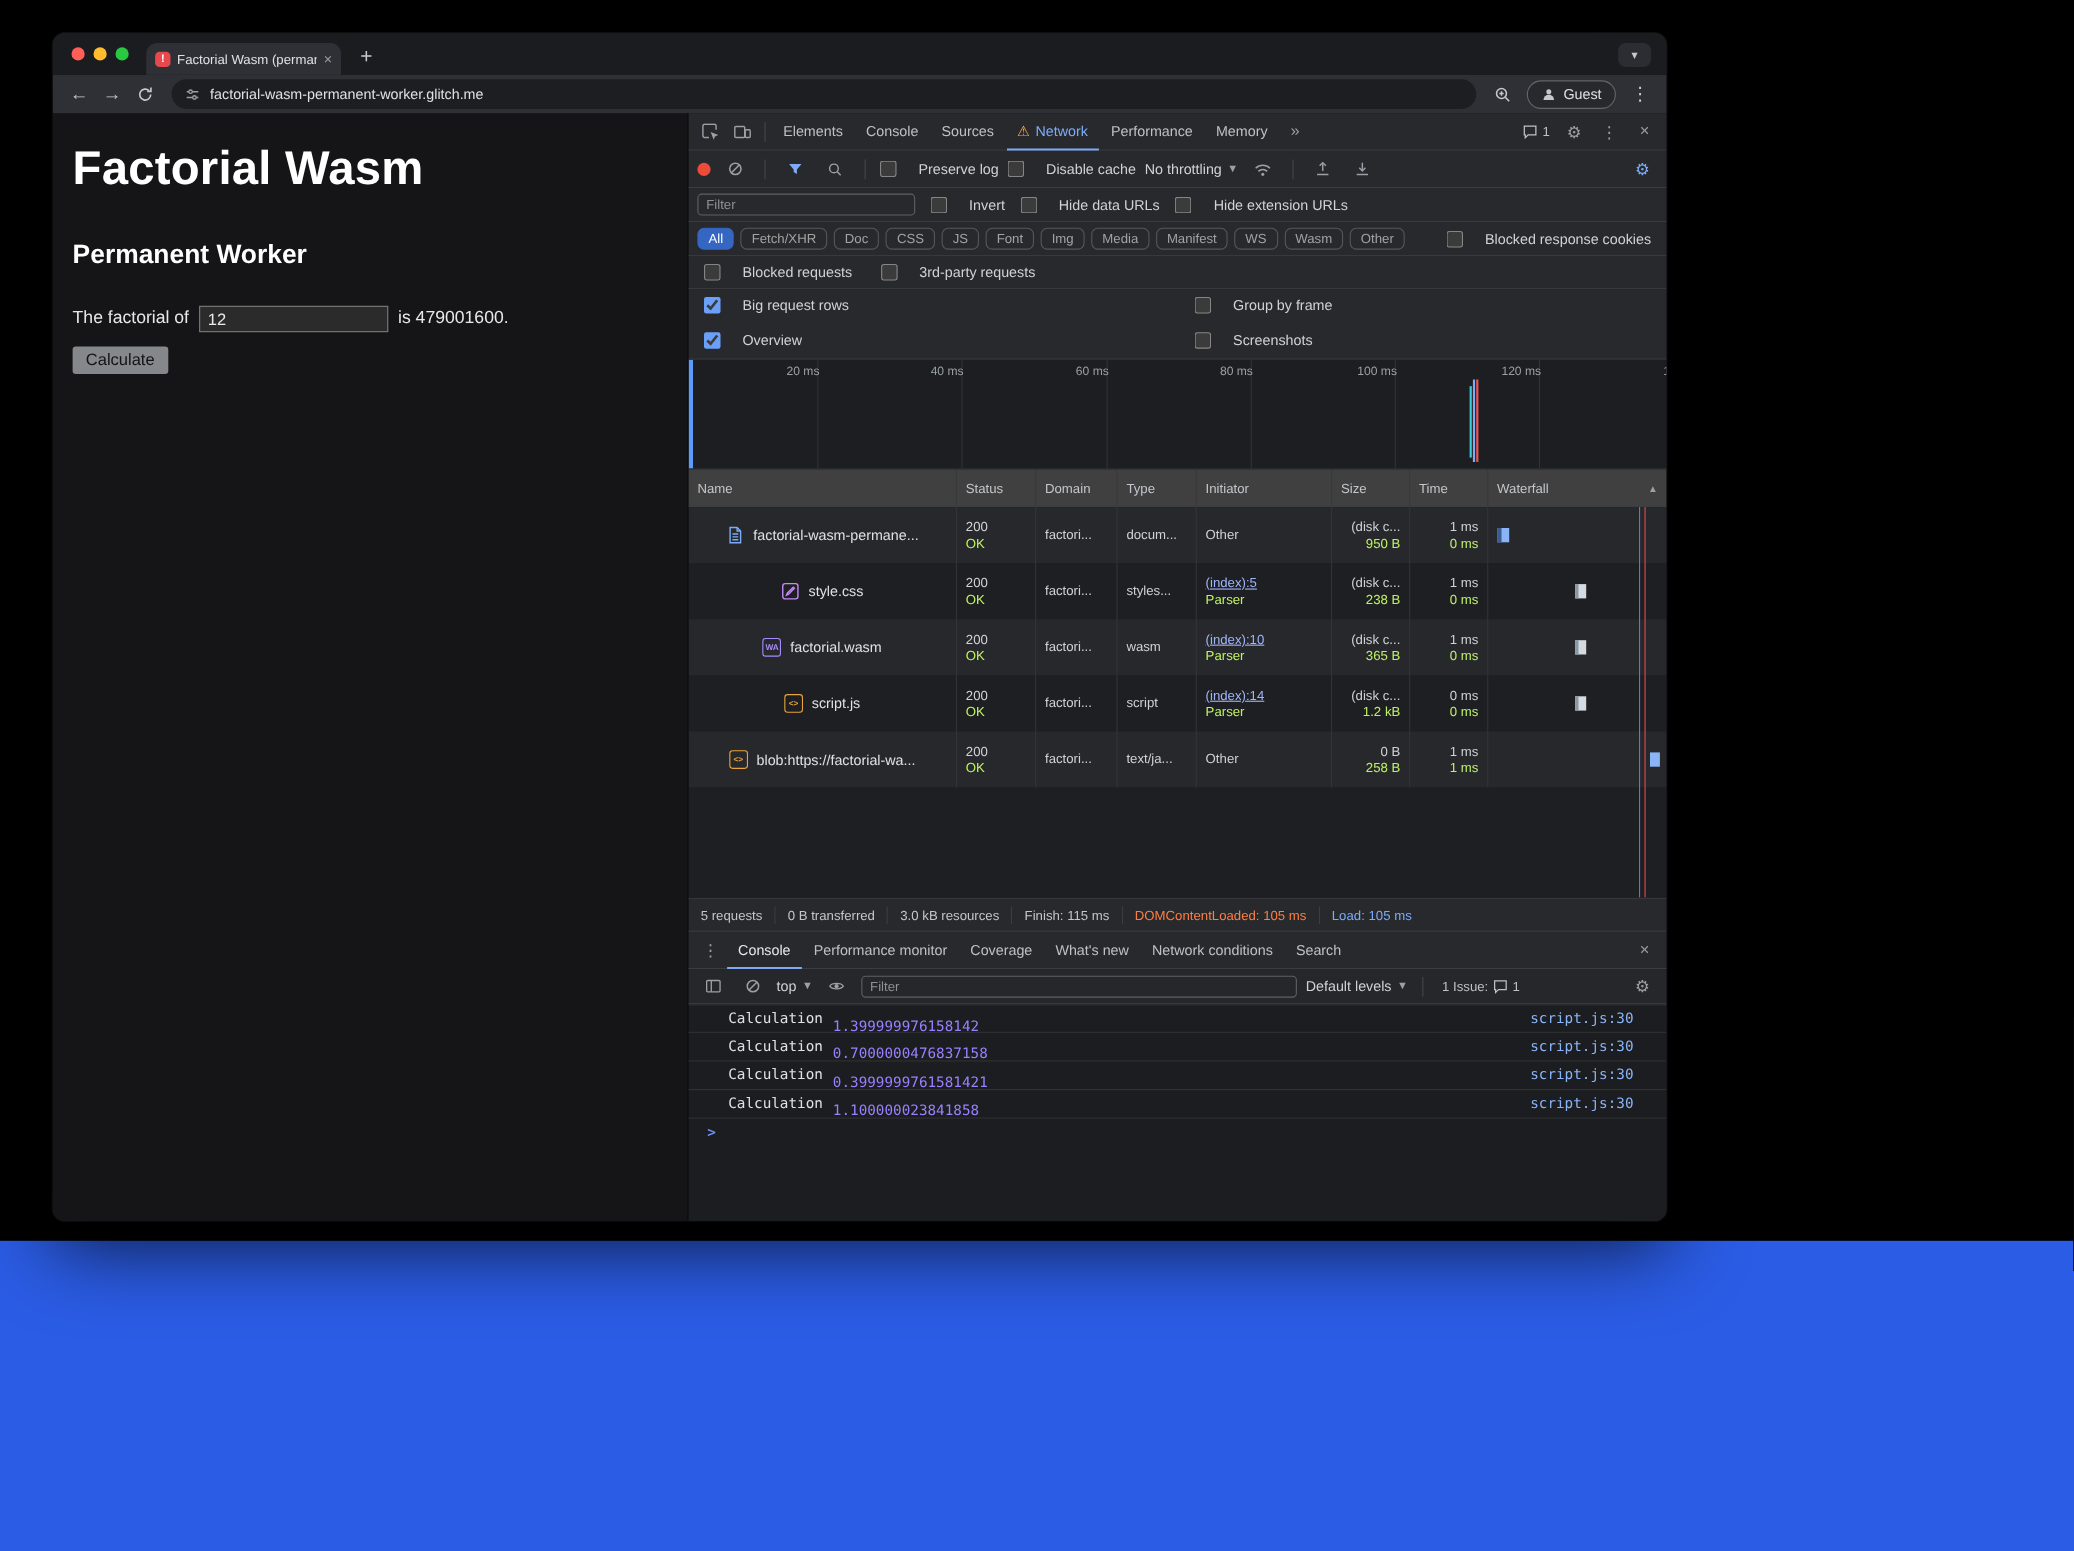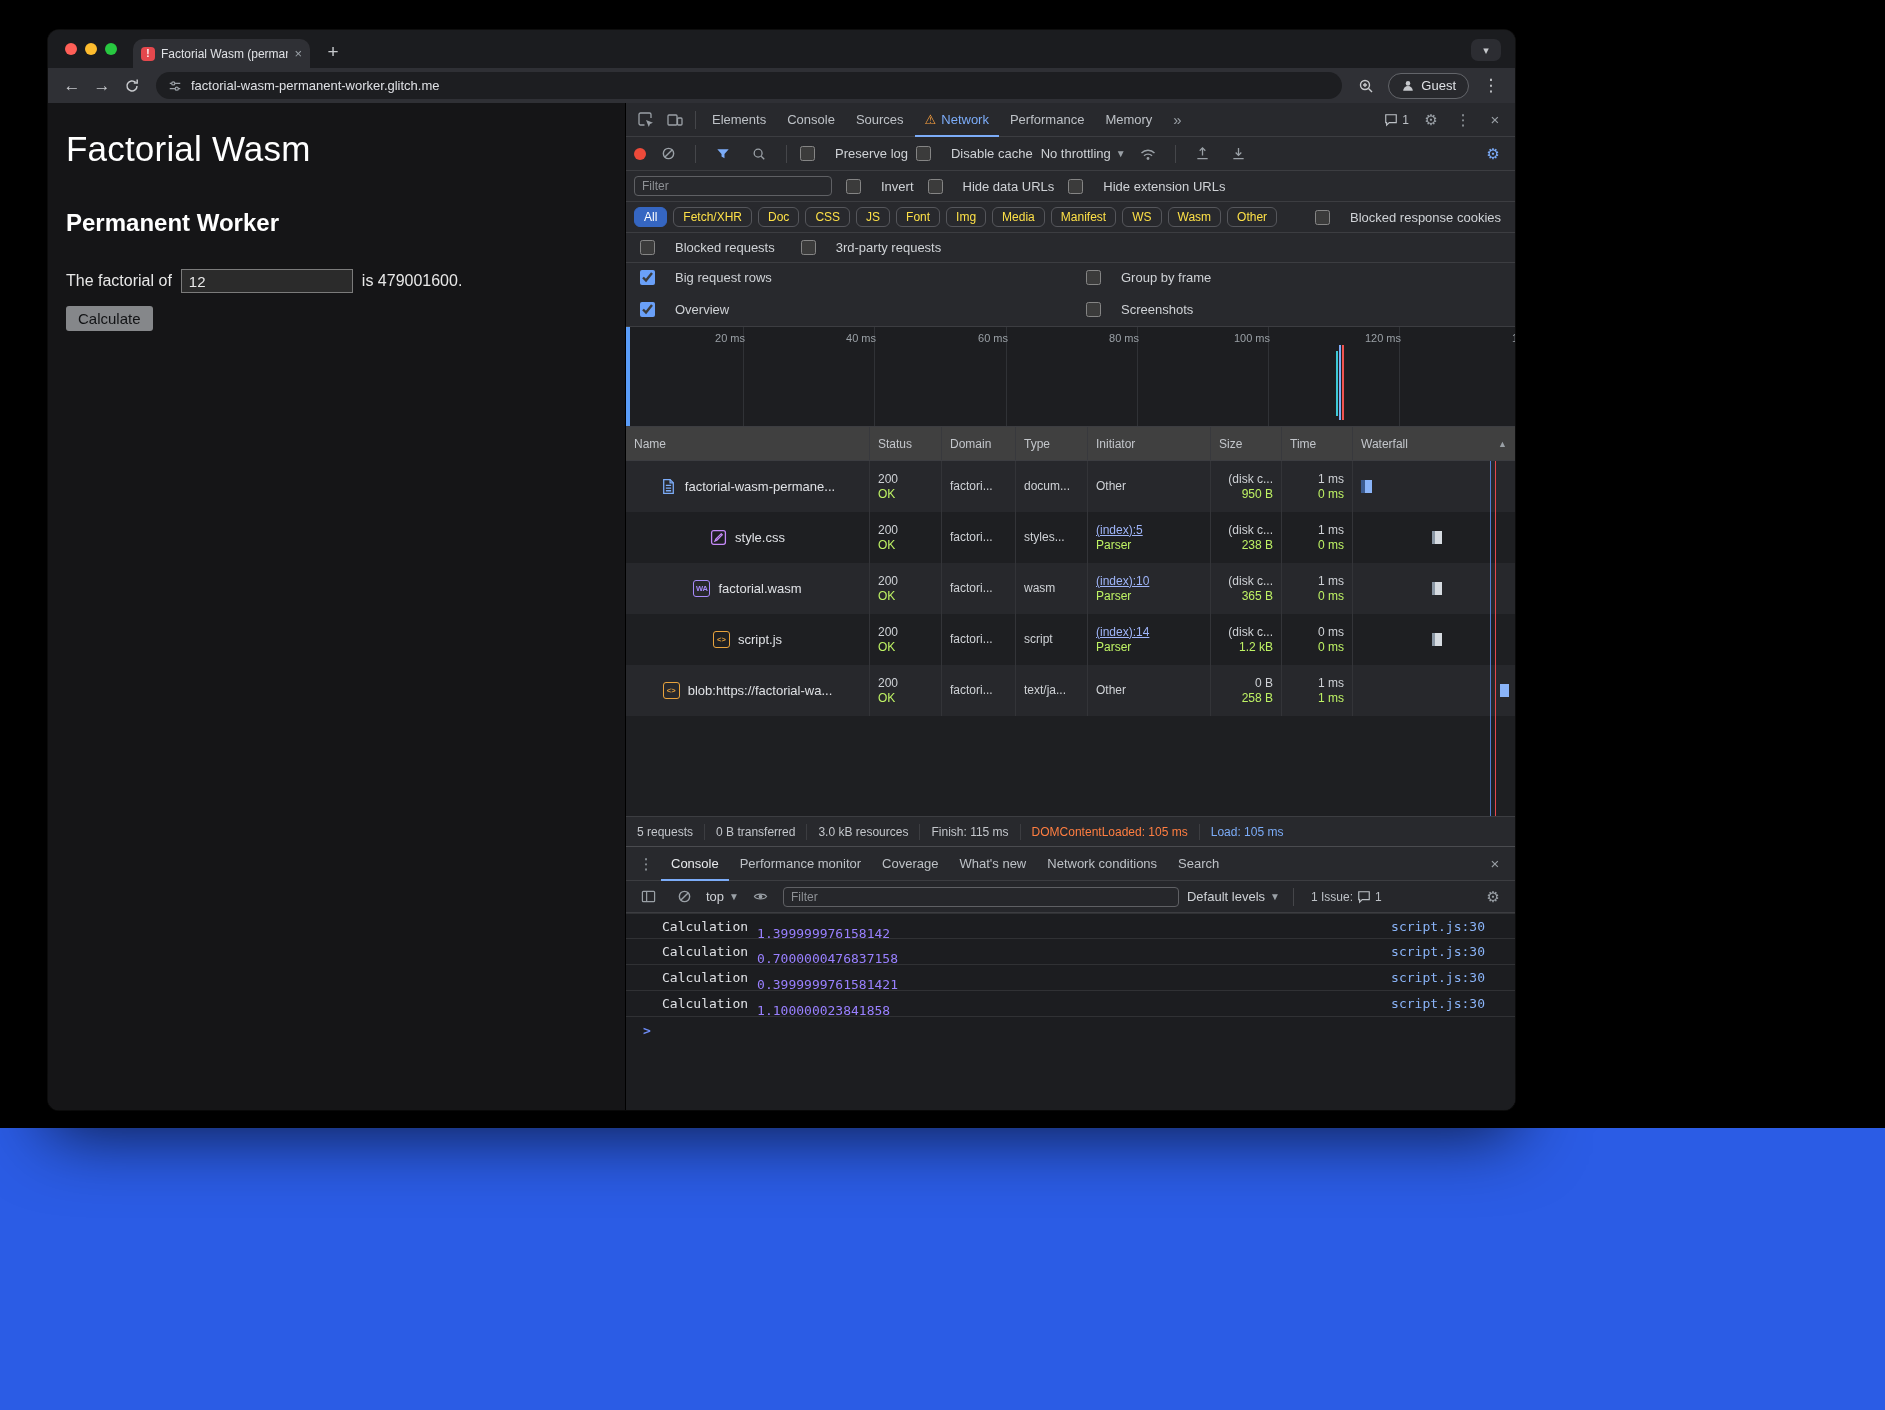--- a/index.html
+++ b/index.html
@@ -34,21 +34,21 @@
   .omnibox { flex:1; height:27px; margin:0 8px; background:#1d1e21; border-radius:14px; display:flex; align-items:center; gap:9px; padding:0 12px; }
   .omnibox svg { color:#9aa0a6; }
   .url { font-size:13px; color:#dfe1e5; }
   .guest-chip { height:26px; margin:0 6px; border:1px solid #63656a; border-radius:14px; background:#28292d;
                 display:flex; align-items:center; gap:6px; padding:0 12px; color:#dfe1e5; font-size:13px; }
   .guest-chip svg { color:#c6c8cc; }
 
   
   .main { display:flex; height:1007px; }
   .page { width:577px; background:#151517; color:#fff; padding:26px 20px 0 18px; }
-  .page h1 { font-size:35px; font-weight:normal; letter-spacing:.2px; }
+  .page h1 { font-size:43px; font-weight:bold; letter-spacing:.2px; }
   .page h2 { font-size:24px; font-weight:bold; margin-top:40px; }
   .fact-row { margin-top:32px; display:flex; align-items:center; gap:9px; font-size:16px; color:#e8e8e8; }
   .fact-input { width:172px; height:24px; background:#2b2b2b; border:1px solid #7b7b7b; color:#e8e8e8; font-size:15px; padding:0 7px; font-family:inherit; }
   .calc-btn { margin-top:13px; background:#85878a; color:#121315; border:none; border-radius:3px; padding:4px 12px; font-size:15px; font-family:inherit; }
 
   
   .devtools { flex:1; display:flex; flex-direction:column; background:#1e1f22; border-left:1px solid #000; color:#cdd0d4; min-width:0; }
   .bar { flex:none; display:flex; align-items:center; background:#28292d; border-bottom:1px solid #3c3d41; }
   .dt-tabbar { height:34px; padding:0 6px; gap:1px; }
   .dt-icon-btn { width:28px; height:26px; display:flex; align-items:center; justify-content:center; color:#9aa0a6; font-size:15px; }
@@ -66,21 +66,21 @@
   .dd { display:flex; align-items:center; gap:5px; font-size:13px; color:#cfd2d6; white-space:nowrap; }
   .caret { font-size:10px; color:#9aa0a6; }
   .blue { color:#7cacf8 !important; }
 
   .dt-filterrow { height:31px; padding:0 8px; gap:14px; }
   .dt-input { height:20px; background:transparent; border:1px solid #5f6064; border-radius:4px; color:#dfe1e5; font-size:12px; padding:0 7px; font-family:inherit; }
   .dt-input.small { width:198px; }
   .dt-input::placeholder { color:#8d9095; }
 
   .dt-chiprow { height:31px; padding:0 8px; gap:6px; }
-  .chip { height:20px; padding:0 9px; border:1px solid #55565b; border-radius:6px; display:flex; align-items:center; font-size:12px; color:#fde047; white-space:nowrap; }
+  .chip { height:20px; padding:0 9px; border:1px solid #55565b; border-radius:6px; display:flex; align-items:center; font-size:12px; color:#a3a3a3; white-space:nowrap; }
   .chip.selected { background:#3566c2; border-color:#3566c2; color:#fff; }
   .ml-auto { margin-left:auto; margin-right:6px; }
 
   .dt-blockedrow { height:30px; padding:0 14px; gap:26px; }
 
   .dt-checkrows { flex:none; position:relative; height:64px; background:#28292d; border-bottom:1px solid #3c3d41; }
   .ck-a { position:absolute; left:14px; top:7px; } .ck-b { position:absolute; left:460px; top:7px; }
   .ck-c { position:absolute; left:14px; top:39px; } .ck-d { position:absolute; left:460px; top:39px; }
 
   .dt-overview { flex:none; position:relative; height:100px; background:#1d1e21; border-bottom:1px solid #3c3d41; overflow:hidden; }

